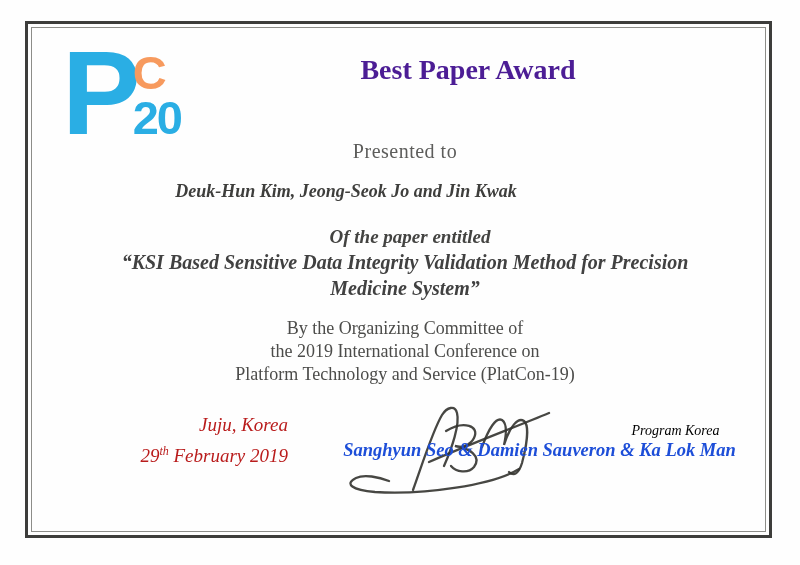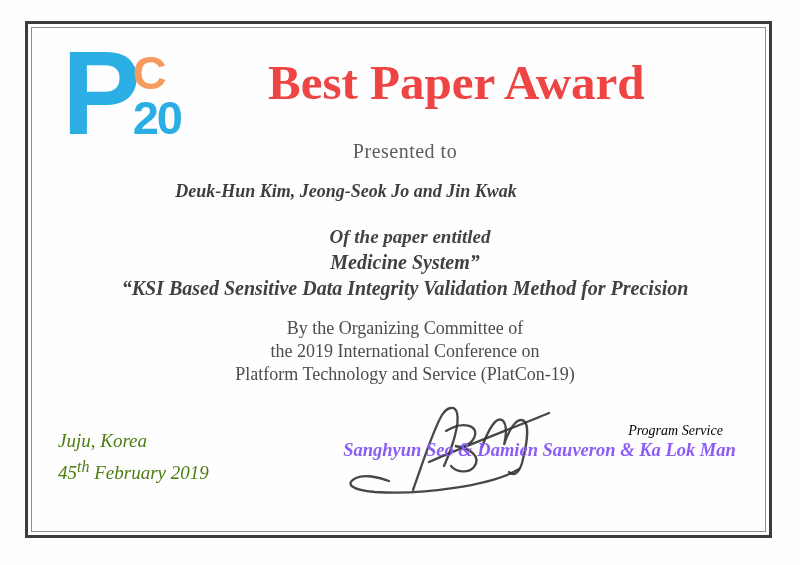--- a/index.html
+++ b/index.html
@@ -25,21 +25,21 @@
         font-family:"Liberation Sans","DejaVu Sans",sans-serif;font-weight:bold;}
   .logo-p{font-size:118px;line-height:102px;color:#2aaee4;letter-spacing:-4px;}
   .logo-rows{display:flex;flex-direction:column;margin-left:-4px;margin-top:8px;}
   .logo-row{display:flex;font-size:47px;line-height:45px;letter-spacing:-2px;}
   .lg-orange{color:#f79a5e;}
   .lg-gray{color:#59595b;}
   .lg-cyan{color:#2aaee4;}
   
   .award-title{
     position:absolute;left:268px;top:54px;width:400px;
-    font-size:49px;font-weight:bold;color:#ef4444;
+    text-align:center;font-size:28px;font-weight:bold;color:#4c1d95;
   }
   .presented{
     position:absolute;left:0;top:140px;width:810px;text-align:center;
     font-size:20px;color:#5d5d5b;letter-spacing:0.5px;
   }
   .recipients{
     position:absolute;left:0;top:181px;width:692px;text-align:center;
     font-size:18px;font-weight:bold;font-style:italic;color:#3e3e3c;
   }
   .entitled{
@@ -48,31 +48,31 @@
   }
   .paper-title{
     position:absolute;left:70px;top:249px;width:670px;text-align:center;
     font-size:20px;font-weight:bold;font-style:italic;color:#414141;line-height:26px;
   }
   .issuer{
     position:absolute;left:0;top:317px;width:810px;text-align:center;
     font-size:18px;color:#4c4c4a;line-height:23px;
   }
   .place-date{
-    position:absolute;left:58px;top:428px;width:230px;text-align:left;
-    font-size:19px;font-style:italic;color:#4d7c0f;line-height:26px;
+    position:absolute;left:58px;top:412px;width:230px;text-align:right;
+    font-size:19px;font-style:italic;color:#b91c1c;line-height:26px;
   }
-  .place-date sup{font-size:16px;}
+  .place-date sup{font-size:12px;}
   .chairs-label{
     position:absolute;left:598px;top:423px;width:155px;text-align:center;
     font-size:14px;font-style:italic;color:#55555
 3;}
   .chairs-names{
     position:absolute;left:322px;top:440px;width:435px;text-align:center;
-    font-size:18.5px;font-weight:bold;font-style:italic;color:#8b5cf6;white-space:nowrap;
+    font-size:18.5px;font-weight:bold;font-style:italic;color:#1d4ed8;white-space:nowrap;
   }
   .signature{position:absolute;left:333px;top:386px;width:322px;height:118px;pointer-events:none;}
   .signature svg{width:100%;height:100%;}
   .signature path{fill:none;stroke:#33332f;stroke-width:2.3;stroke-linecap:round;opacity:0.9;}
 </style>
 </head>
 <body>
 
 <div class="page">
 
@@ -94,42 +94,42 @@
 
   <div class="award-title">Best Paper Award</div>
 
   <div class="presented">Presented to</div>
 
   <div class="recipients">Deuk-Hun Kim, Jeong-Seok Jo and Jin Kwak</div>
 
   <div class="entitled">Of the paper entitled</div>
 
   <div class="paper-title">
+    <div>“KSI Based Sensitive Data Integrity Validation Method for Precision</div>
     <div>Medicine System”</div>
-    <div>“KSI Based Sensitive Data Integrity Validation Method for Precision</div>
   </div>
 
   <div class="issuer">
     <div>By the Organizing Committee of</div>
     <div>the 2019 International Conference on</div>
     <div>Platform Technology and Service (PlatCon-19)</div>
   </div>
 
   <div class="place-date">
     <div>Juju, Korea</div>
-    <div><span>45</span><sup>th</sup><span> February 2019</span></div>
+    <div><span>29</span><sup>th</sup><span> February 2019</span></div>
   </div>
 
   <div class="signature">
     <svg viewBox="0 0 322 118" xmlns="http://www.w3.org/2000/svg">
       <path d="M80,104 C90,76 100,44 109,29 C114,21 122,19 124,27 C127,38 119,62 111,80"></path>
       <path d="M113,45 C131,34 147,40 141,52 C137,60 127,62 122,60 C136,62 149,70 141,81 C135,88 123,86 118,80"></path>
       <path d="M149,61 C156,42 163,31 169,34 C175,38 173,50 171,59 C177,40 185,31 191,35 C197,40 193,62 189,77 C186,87 181,91 176,86"></path>
       <path d="M96,76 C132,60 180,42 216,27"></path>
       <path d="M186,83 C160,99 92,109 42,106 C19,104 11,98 23,92 C31,88 46,91 56,95"></path>
     </svg>
   </div>
 
-  <div class="chairs-label">Program Service</div>
+  <div class="chairs-label">Program Korea</div>
 
   <div class="chairs-names">Sanghyun Seo &amp; Damien Sauveron &amp; Ka Lok Man</div>
 
 </div>
 
 </body></html>

